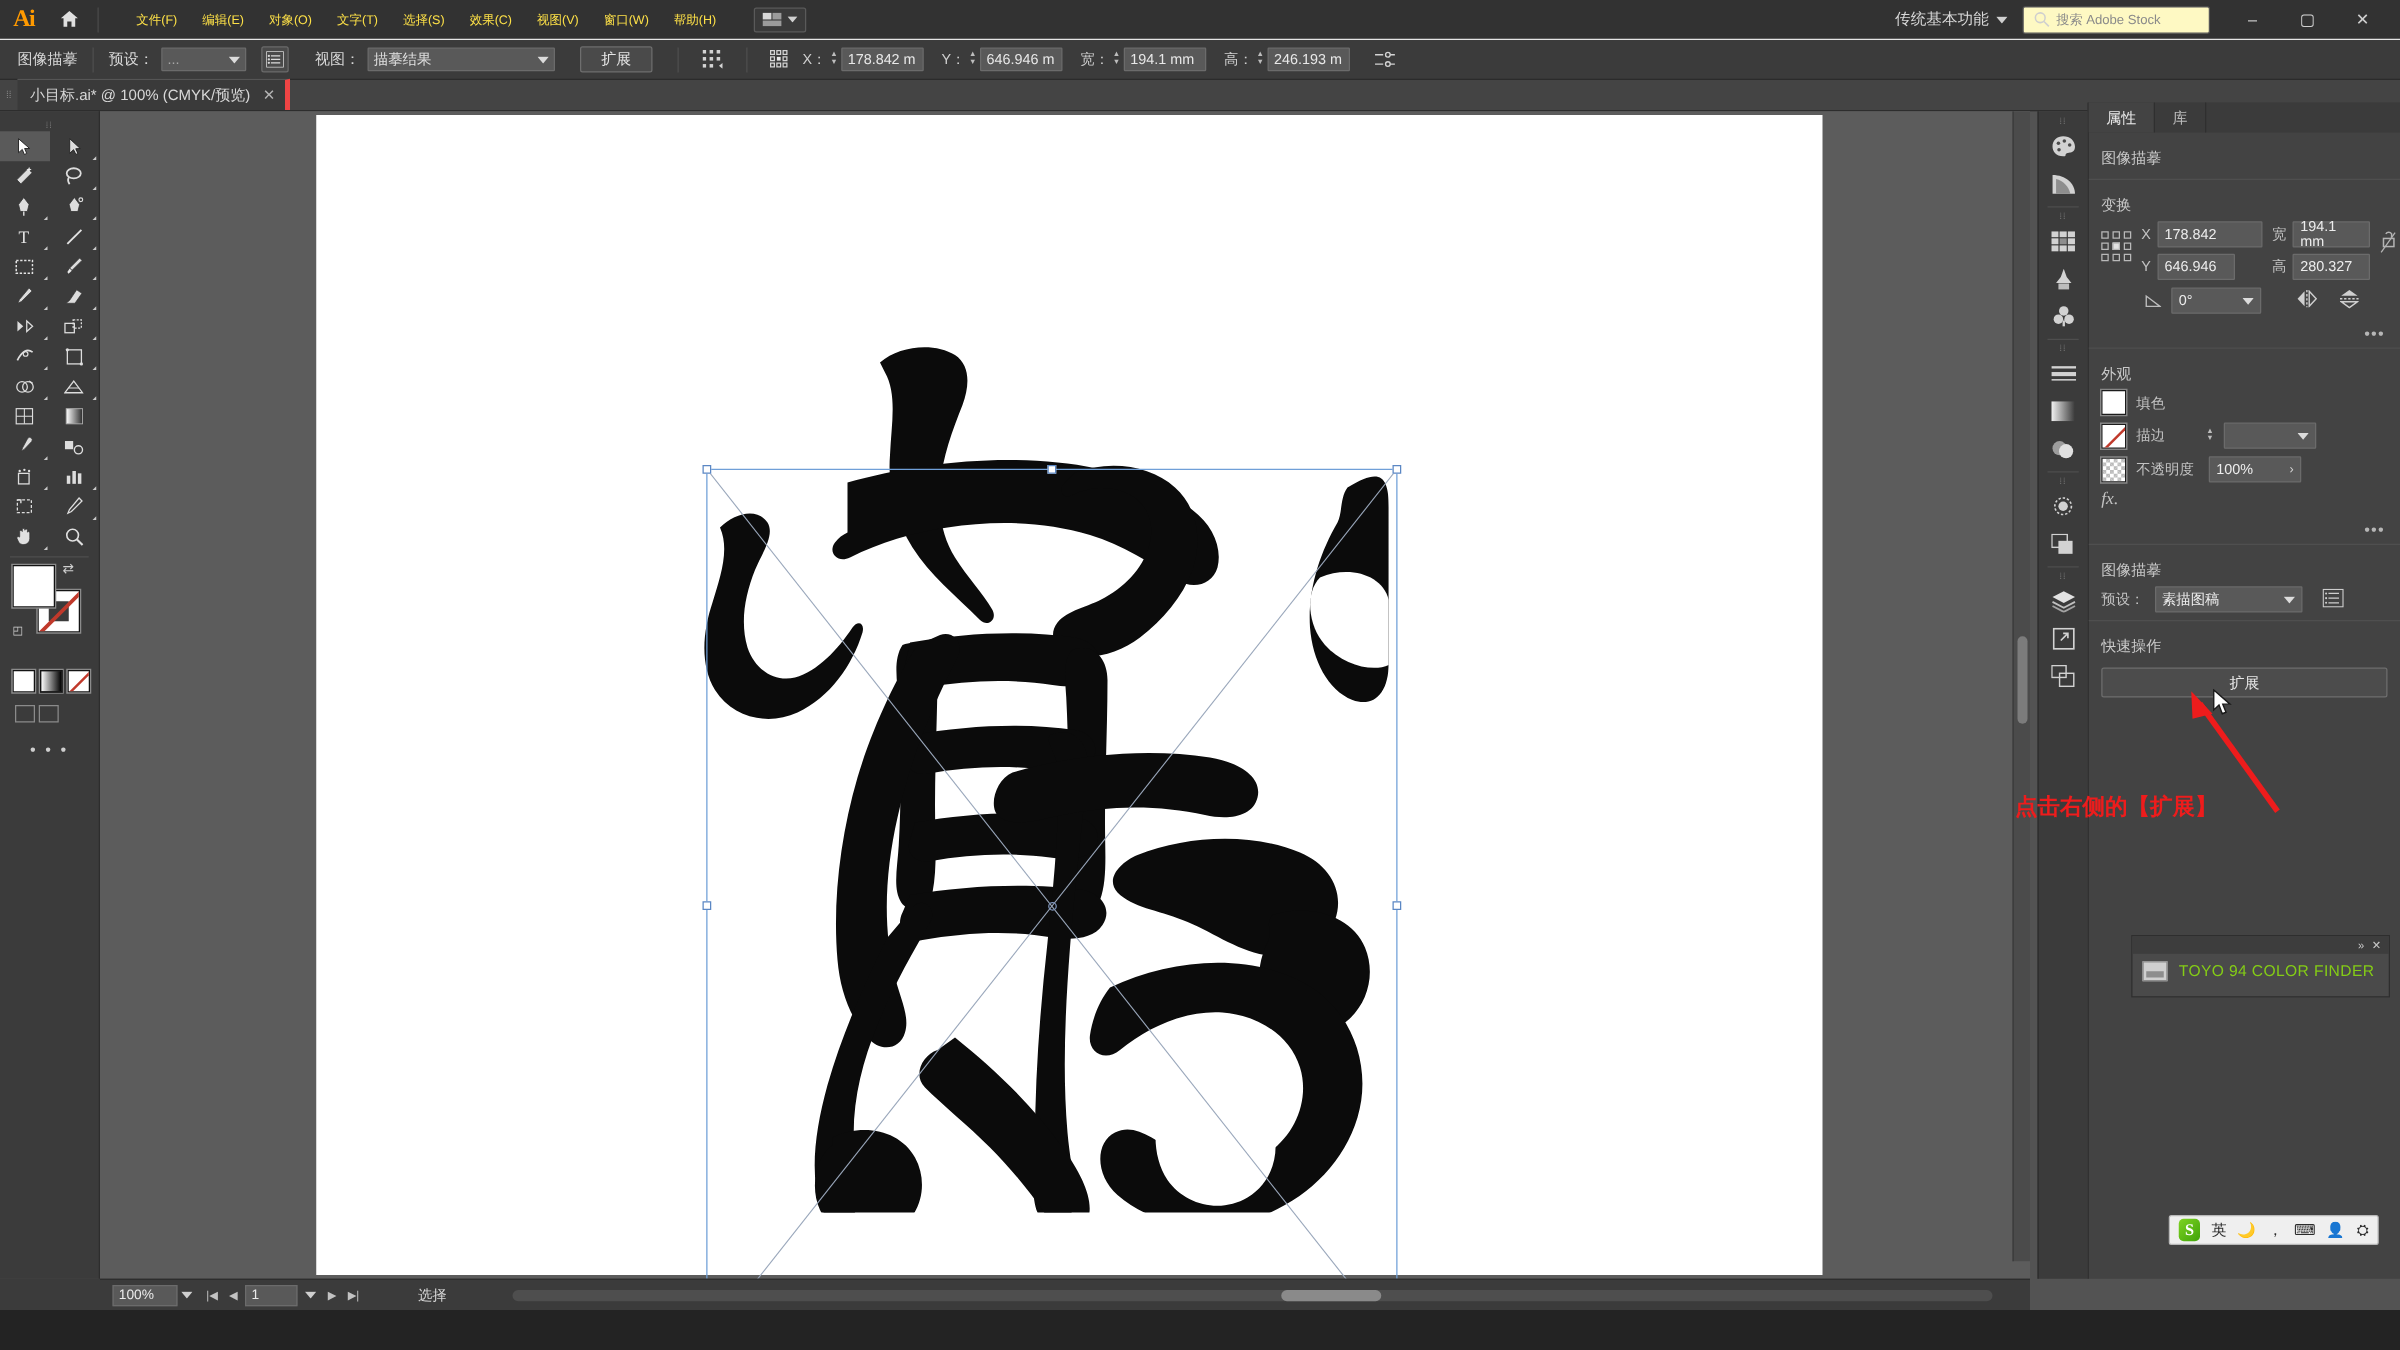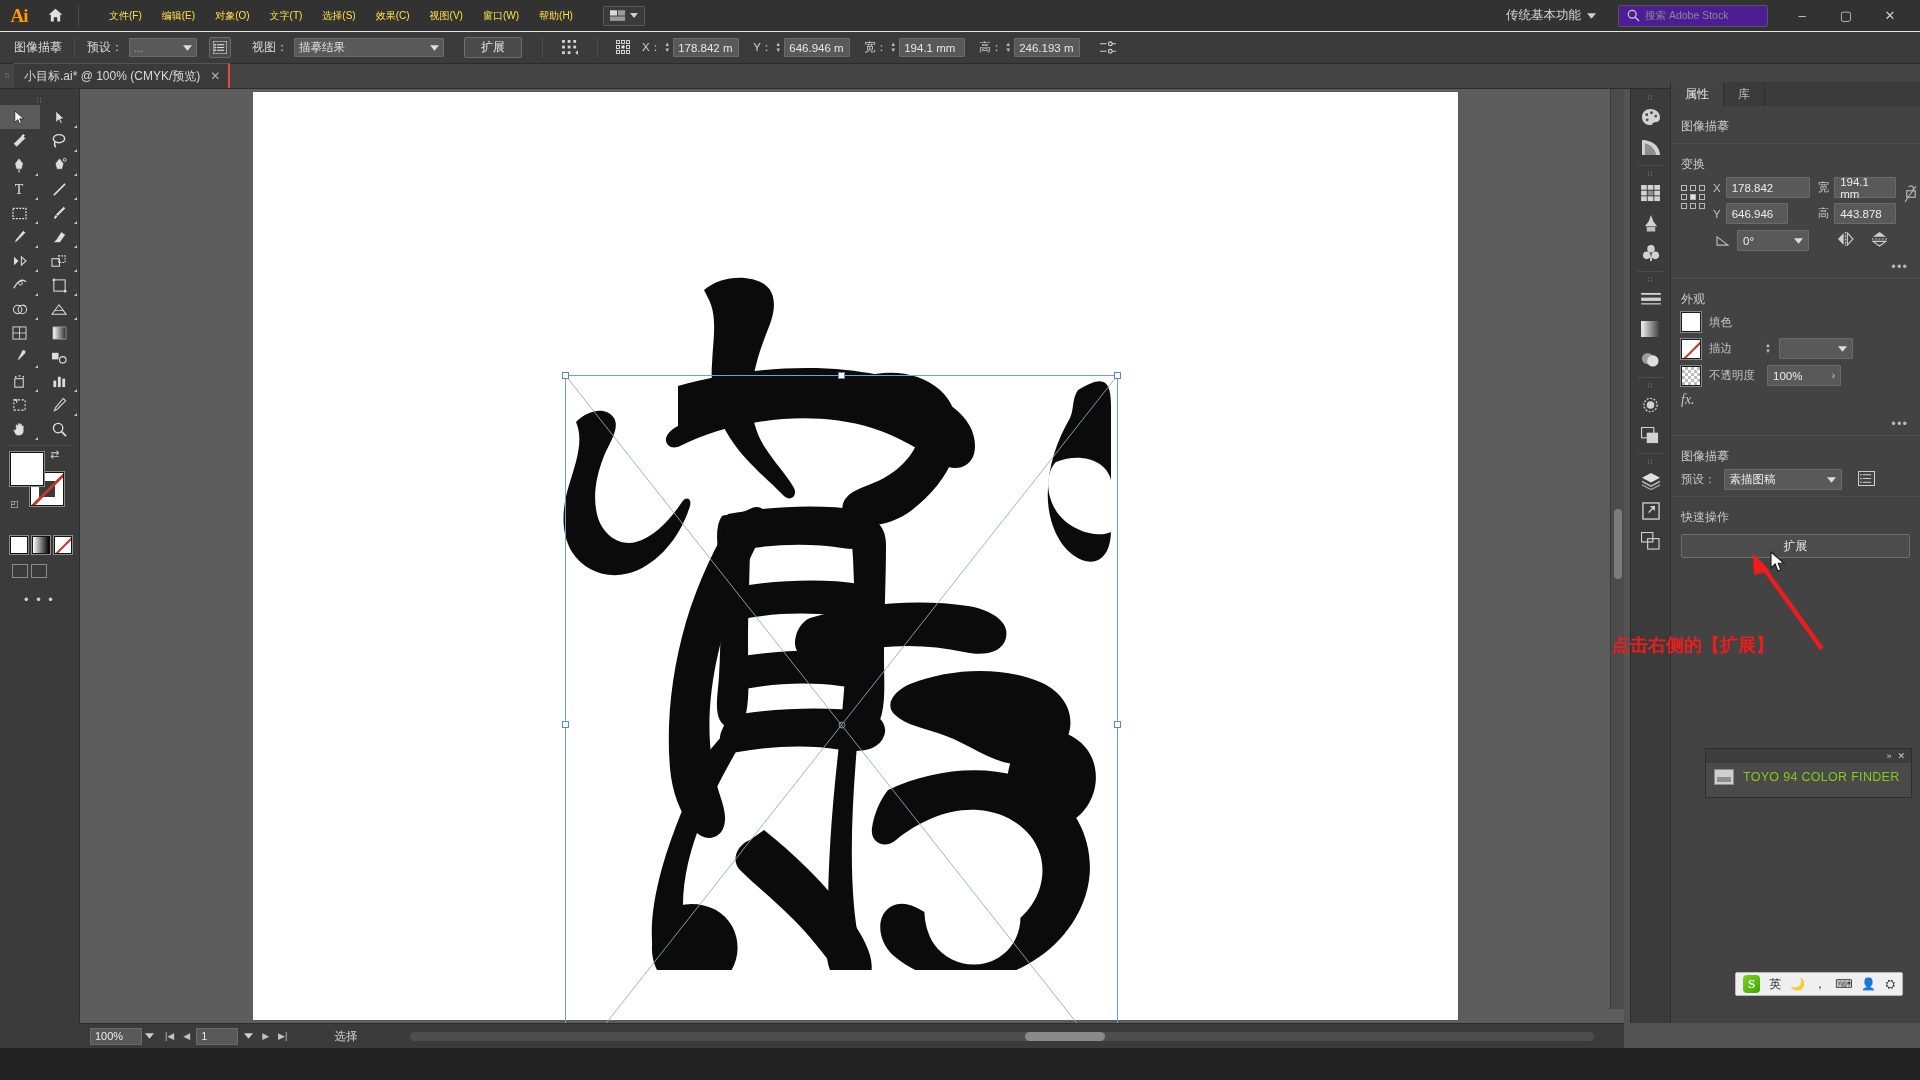--- a/index.html
+++ b/index.html
@@ -34,22 +34,22 @@
   .menu-doc-icon {
     margin-left: 20px; display: flex; align-items: center; gap: 4px;
     padding: 3px 6px; border: 1px solid #5a5a5a; border-radius: 2px; background: #3a3a3a;
   }
   .mr-right { margin-left: auto; display: flex; align-items: center; padding-right: 8px; }
   .workspace-sel {
     display: flex; align-items: center; gap: 6px; font-size: 12.5px;
     padding: 4px 8px; color: #d8d8d8;
   }
   .stock-search {
-    display: flex; align-items: center; gap: 5px; background: #4c1d95;
-    border: 1px solid #555; border-radius: 2px; padding: 3px 8px; margin-left: 14px;
+    display: flex; align-items: center; gap: 5px; background: #fef9c3;
+    border: 1px solid #555; border-radius: 2px; padding: 3px 8px; margin-left: 4px;
     font-size: 11px; color: #8a8a8a; width: 150px;
   }
   .wincontrols { display: flex; align-items: center; margin-left: 12px; }
   .wc { width: 44px; height: 32px; display: flex; align-items: center; justify-content: center;
         font-size: 13px; color: #cfcfcf; }
 
   
   .watermark {
     position: absolute; right: 10px; top: 34px; width: 132px; height: 58px;
     border: 2px solid rgba(210,210,210,.5); border-radius: 3px;
@@ -93,21 +93,21 @@
   
   .tabbar {
     position: absolute; left: 0; top: 64px; width: 1920px; height: 25px;
     background: #444; border-bottom: 1px solid #2d2d2d;
     display: flex; align-items: flex-end;
   }
   .tabbar .gripper { width: 14px; height: 25px; display:flex; align-items:center; justify-content:center; color:#8a8a8a; font-size:8px;}
   .doc-tab {
     height: 25px; background: #3a3a3a; display: flex; align-items: center;
     gap: 10px; padding: 0 8px 0 10px; font-size: 12px; color: #d8d8d8;
-    border-right: 2px solid #ef4444; border-top: 1px solid #555;
+    border-right: 4px solid #ef4444; border-top: 1px solid #555;
   }
   .doc-tab .x { font-size: 12px; color: #b4b4b4; }
 
   
   .toolbar {
     position: absolute; left: 0; top: 89px; width: 80px; height: 934px;
     background: #3b3b3b; border-right: 1px solid #2d2d2d;
     padding-top: 6px;
   }
   .tb-grip { height: 10px; display:flex; align-items:center; justify-content:center; color:#7e7e7e; font-size: 7px; letter-spacing:1px;}
@@ -915,21 +915,21 @@
           <div class="pfield" style="width:62px;">646.946</div>
         </div>
       </div>
       <div style="display:flex;flex-direction:column;gap:5px;">
         <div style="display:flex;align-items:center;gap:5px;">
           <span class="plabel">宽</span>
           <div class="pfield" style="width:62px;">194.1 mm</div>
         </div>
         <div style="display:flex;align-items:center;gap:5px;">
           <span class="plabel">高</span>
-          <div class="pfield" style="width:62px;">443.878</div>
+          <div class="pfield" style="width:62px;">280.327</div>
         </div>
       </div>
       <div style="margin-top:7px;">
         <svg width="13" height="20" viewBox="0 0 14 21">
             <path d="M5 3 a3 3 0 0 1 5 0 v3" fill="none" stroke="#b4b4b4" stroke-width="1.3"></path>
             <rect x="3" y="7" width="9" height="7" fill="none" stroke="#b4b4b4" stroke-width="1.3"></rect>
             <line x1="1" y1="19" x2="13" y2="2" stroke="#b4b4b4" stroke-width="1.1"></line>
           </svg>
       </div>
     </div>

